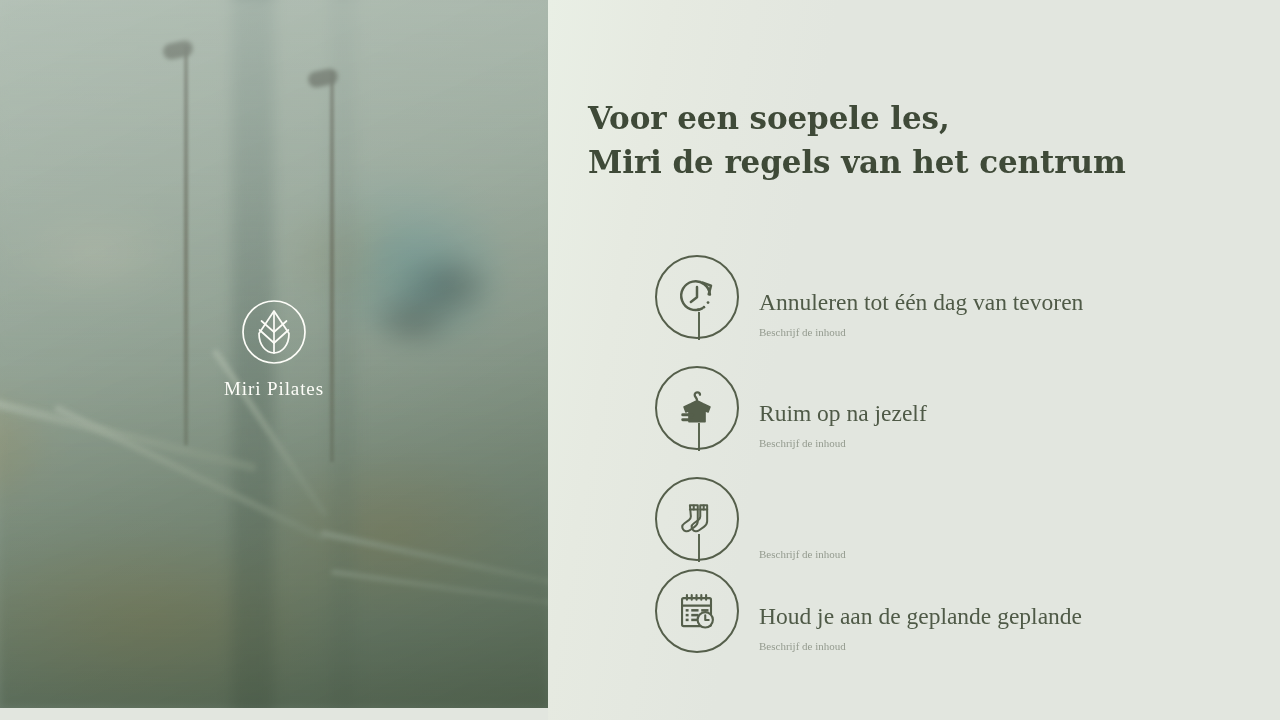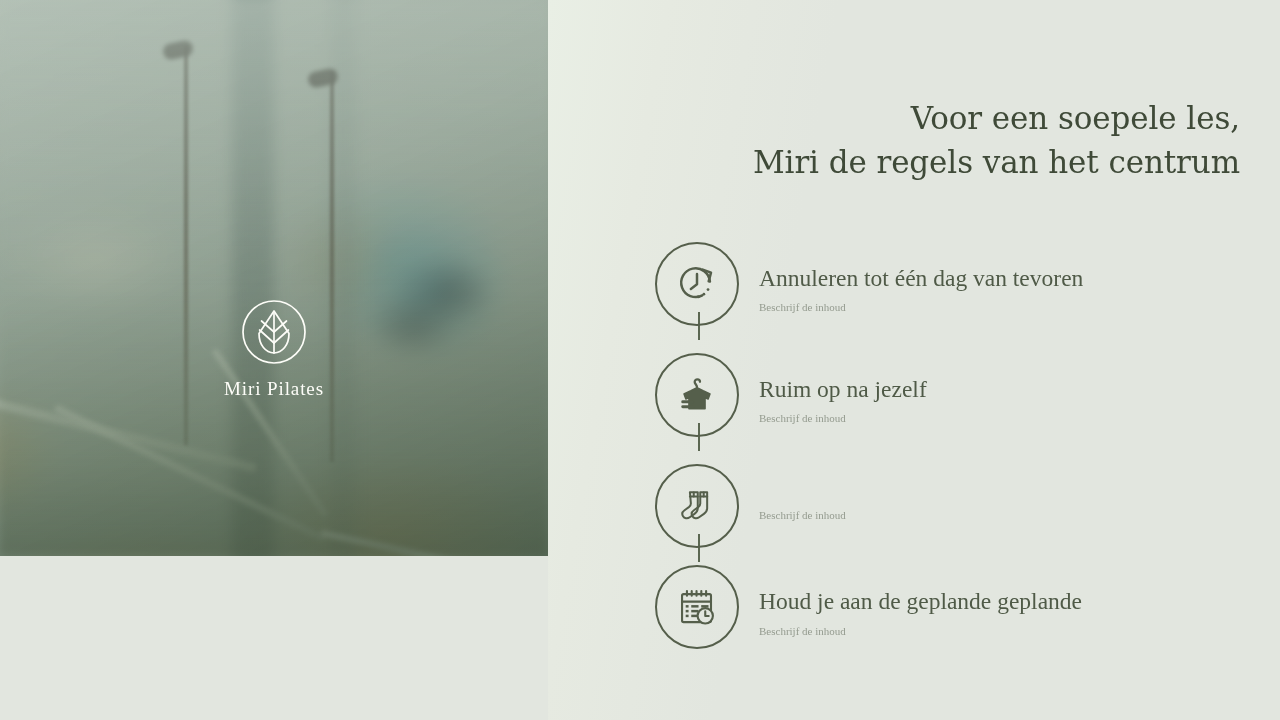--- a/index.html
+++ b/index.html
@@ -18,21 +18,21 @@
     width: 1280px;
     height: 720px;
     display: flex;
     flex-direction: row;
   }
 
   
   .photo-panel {
     position: relative;
     width: 548px;
-    height: 556px;
+    height: 708px;
     flex: 0 0 548px;
     overflow: hidden;
     background: #8d9a86;
   }
 
   
   .photo-bg {
     position: absolute;
     inset: -40px;
     background:
@@ -161,45 +161,45 @@
     height: 720px;
     flex: 0 0 732px;
     background:
       linear-gradient(100deg, #e9efe5 0%, #e6eae1 14%, #e2e6df 34%, #e2e6df 100%);
     overflow: hidden;
   }
 
   .headline {
     margin: 0;
     padding: 96px 40px 0 40px;
-    text-align: right;
+    text-align: left;
     color: #3f4a38;
     font-family: "DejaVu Serif", "Liberation Serif", serif;
-    font-weight: 400;
+    font-weight: 700;
     font-size: 31px;
     line-height: 1.42;
     letter-spacing: -0.1px;
   }
   .headline .ln { display: block; }
 
   .timeline {
     margin: 0;
     padding: 0;
     list-style: none;
     position: absolute;
     left: 107px;      
     top: 228px;
     width: 600px;
   }
 
   .rule-item {
     position: relative;
     height: 111px;
     display: flex;
-    align-items: center;
+    align-items: flex-end;
   }
   .rule-item:last-child { height: 92px; }
 
   
   .rule-item .connector {
     position: absolute;
     left: 43px;
     top: 84px;
     width: 2px;
     height: 28px;

